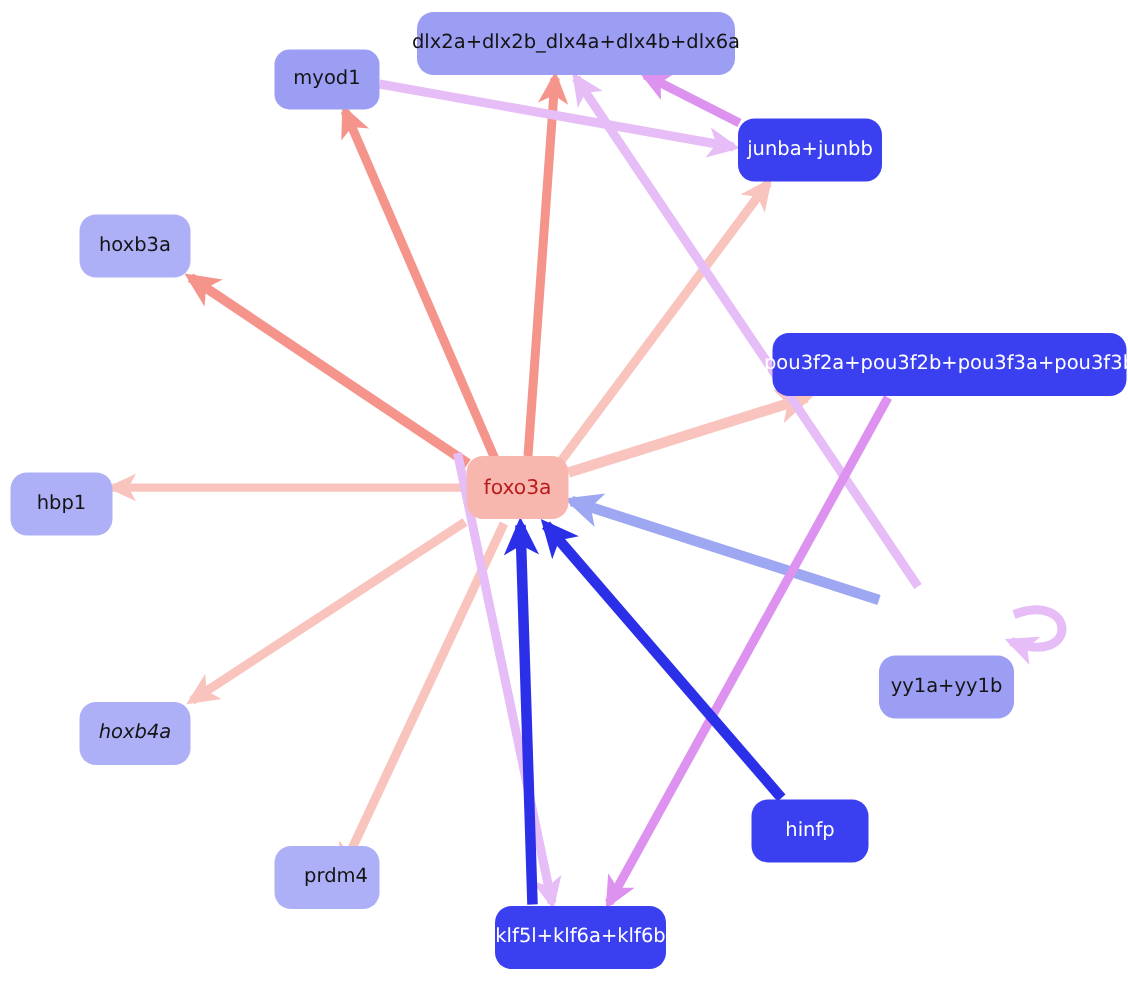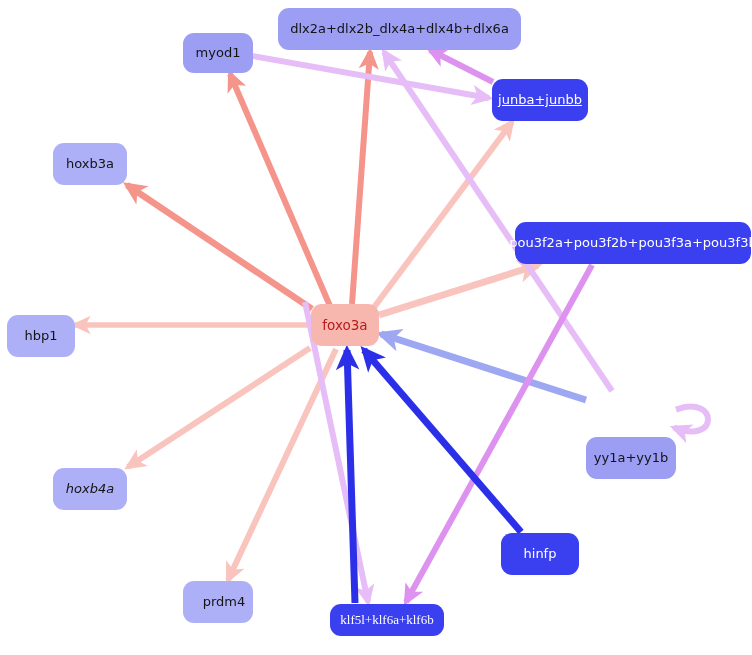--- a/index.html
+++ b/index.html
@@ -52,27 +52,27 @@
       <line x1="253" y1="56" x2="489" y2="98" stroke="#e6bdf6" stroke-width="6" stroke-linecap="butt" marker-end="url(#ah8)"></line>
       <line x1="493" y1="82" x2="430" y2="50" stroke="#dd92ef" stroke-width="6" stroke-linecap="butt" marker-end="url(#ah10)"></line>
       <line x1="612" y1="391" x2="384" y2="52" stroke="#e6bdf6" stroke-width="6" stroke-linecap="butt" marker-end="url(#ah8)"></line>
       <line x1="586" y1="400" x2="381" y2="334" stroke="#9ea8f2" stroke-width="7" stroke-linecap="butt" marker-end="url(#ah12)"></line>
       <line x1="592" y1="265" x2="406" y2="602" stroke="#dd92ef" stroke-width="6" stroke-linecap="butt" marker-end="url(#ah10)"></line>
       <line x1="521" y1="532" x2="364" y2="350" stroke="#2b30e8" stroke-width="7" stroke-linecap="butt" marker-end="url(#ah14)"></line>
       <line x1="355" y1="603" x2="347" y2="350" stroke="#2b30e8" stroke-width="7" stroke-linecap="butt" marker-end="url(#ah14)"></line>
       <path d="M 676 409.64 C 718 393.64 , 720 445.64 , 674 427.64" fill="none" stroke="#e6bdf6" stroke-width="6" stroke-linecap="butt" marker-end="url(#ah8)"></path>
     </svg>
   <div id="node-layer">
-      <div class="node n-mid" style="left: 183px; top: 33px; width: 70px; height: 40px;">
+      <div class="node n-mid" style="left: 183px; top: 33px; width: 70px; height: 40px; border-radius: 10px;">
         <span>myod1</span>
       </div>
-      <div class="node n-mid" style="left: 278px; top: 8px; width: 243px; height: 42px;">
+      <div class="node n-mid" style="left: 278px; top: 8px; width: 212px; height: 42px;">
         <span>dlx2a+dlx2b_dlx4a+dlx4b+dlx6a</span>
       </div>
-      <div class="node n-strong" style="left: 492px; top: 79px; width: 96px; height: 42px; text-decoration: underline;">
+      <div class="node n-strong" style="left: 492px; top: 79px; width: 96px; height: 42px;">
         <span>junba+junbb</span>
       </div>
       <div class="node n-light" style="left: 53px; top: 143px; width: 74px; height: 42px; align-items: center;">
         <span>hoxb3a</span>
       </div>
       <div class="node n-strong" style="left: 515px; top: 222px; width: 236px; height: 42px;">
         <span>pou3f2a+pou3f2b+pou3f3a+pou3f3b</span>
       </div>
       <div class="node n-light" style="left: 7px; top: 315px; width: 68px; height: 42px;">
         <span>hbp1</span>
@@ -82,20 +82,20 @@
       </div>
       <div class="node n-mid" style="left: 586px; top: 392px; width: 90px; height: 42px; margin-top: 45px;">
         <span>yy1a+yy1b</span>
       </div>
       <div class="node n-light" style="left: 53px; top: 468px; width: 74px; height: 42px; font-style: italic;">
         <span>hoxb4a</span>
       </div>
       <div class="node n-strong" style="left: 501px; top: 533px; width: 78px; height: 42px;">
         <span>hinfp</span>
       </div>
-      <div class="node n-light" style="left: 183px; top: 581px; width: 70px; height: 42px; padding-left: 12px;">
+      <div class="node n-light" style="left: 183px; top: 564px; width: 70px; height: 42px; padding-left: 12px;">
         <span>prdm4</span>
       </div>
-      <div class="node n-strong" style="left: 330px; top: 604px; width: 114px; height: 32px; font-family: Liberation Serif, serif;">
+      <div class="node n-strong" style="left: 330px; top: 604px; width: 114px; height: 42px;">
         <span>klf5l+klf6a+klf6b</span>
       </div>
     </div>
 </div>
 
 </body></html>

